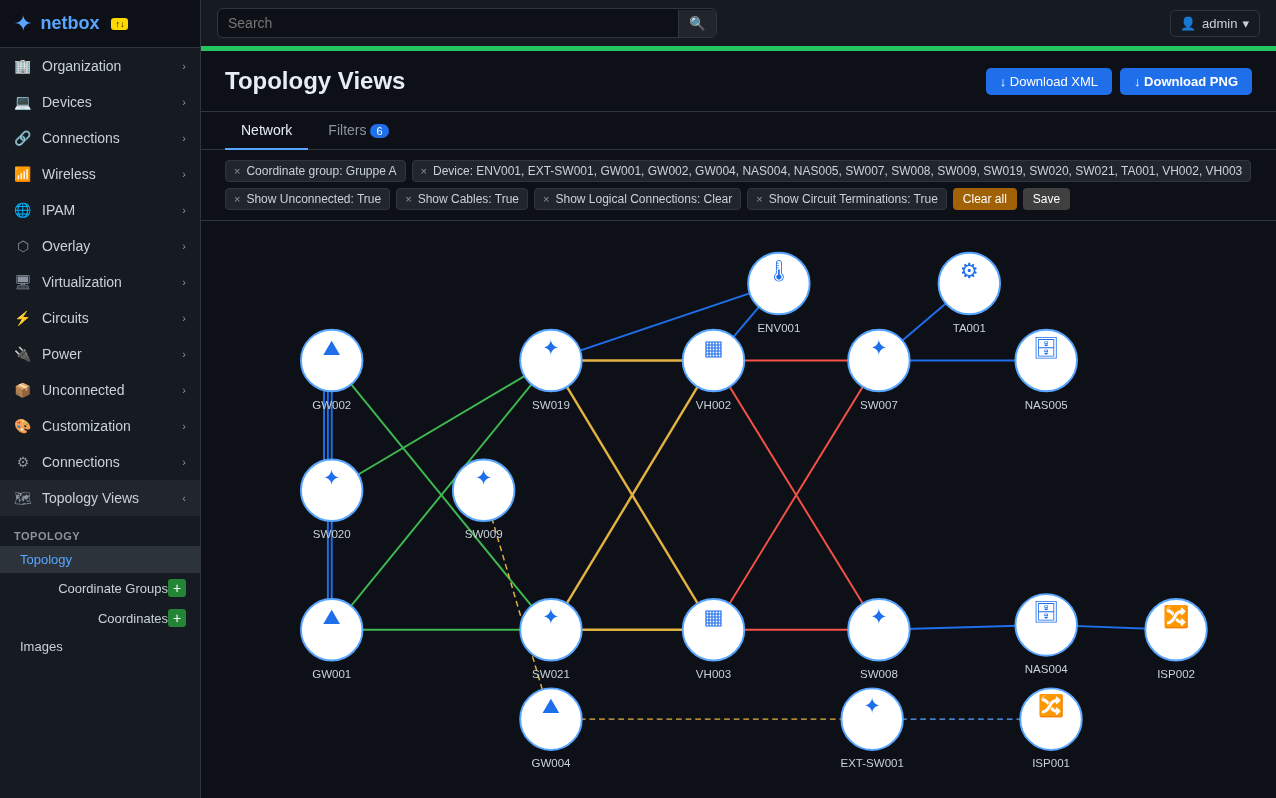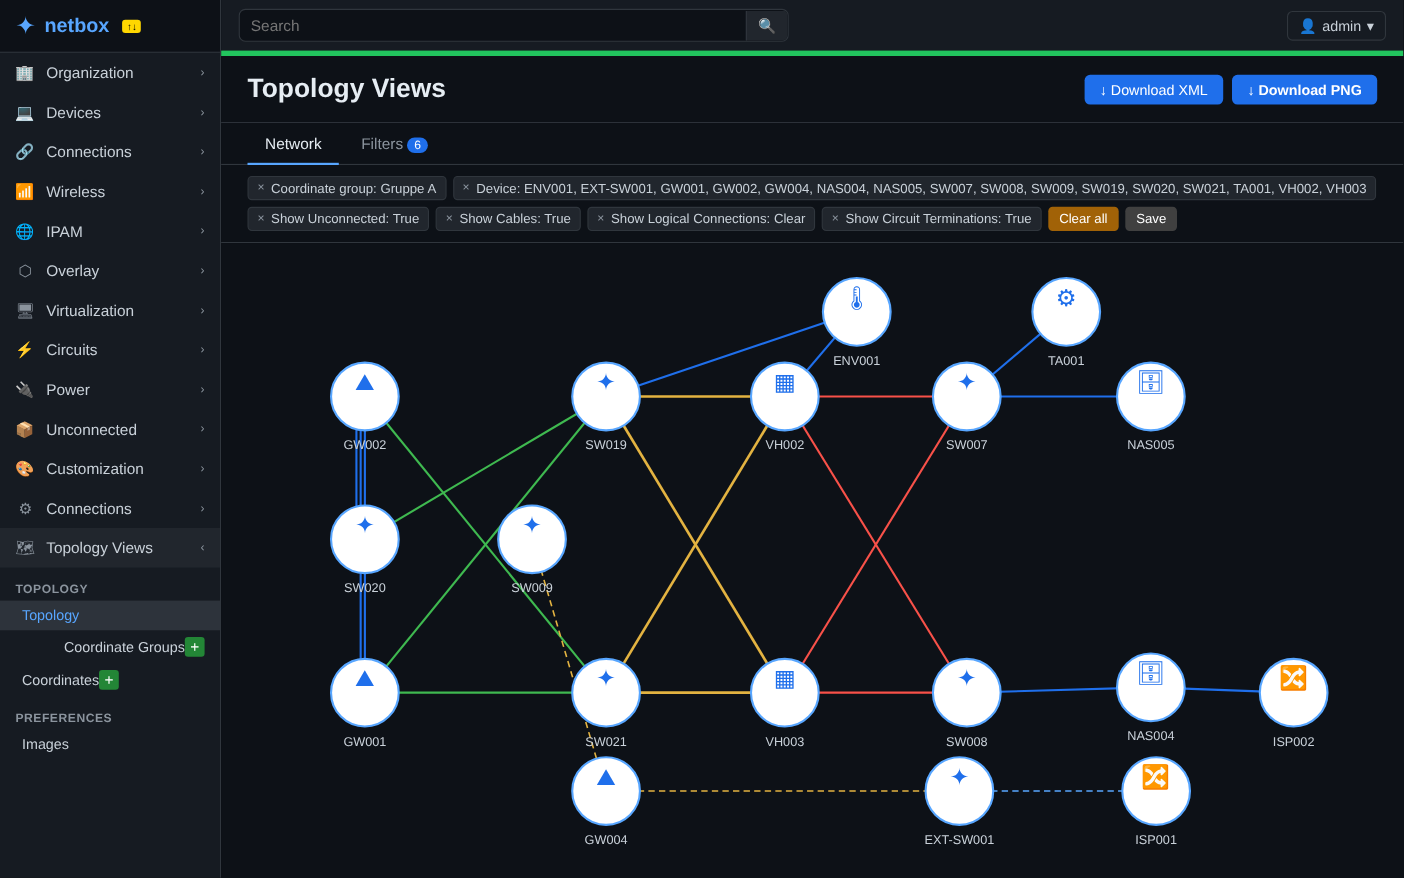--- a/index.html
+++ b/index.html
@@ -188,26 +188,25 @@
     </div>
 
     <div class="sidebar-section-header">TOPOLOGY</div>
     <div class="sidebar-sub-item active">
       <span>Topology</span>
     </div>
     <div class="sidebar-sub-item" style="justify-content: flex-end; padding-left: 29px;">
       <span>Coordinate Groups</span>
       <button class="sidebar-add-btn">+</button>
     </div>
-    <div class="sidebar-sub-item" style="justify-content: flex-start;">
+    <div class="sidebar-sub-item" style="justify-content: flex-end;">
       <span>Coordinates</span>
       <button class="sidebar-add-btn">+</button>
     </div>
 
-    <div class="sidebar-section-header">PREFERENCES</div>
     <div class="sidebar-sub-item">
       <span>Images</span>
     </div>
   </div>
 </div>
 
 <div id="main">
 
   <div id="topbar">
     <div class="search-wrapper">

